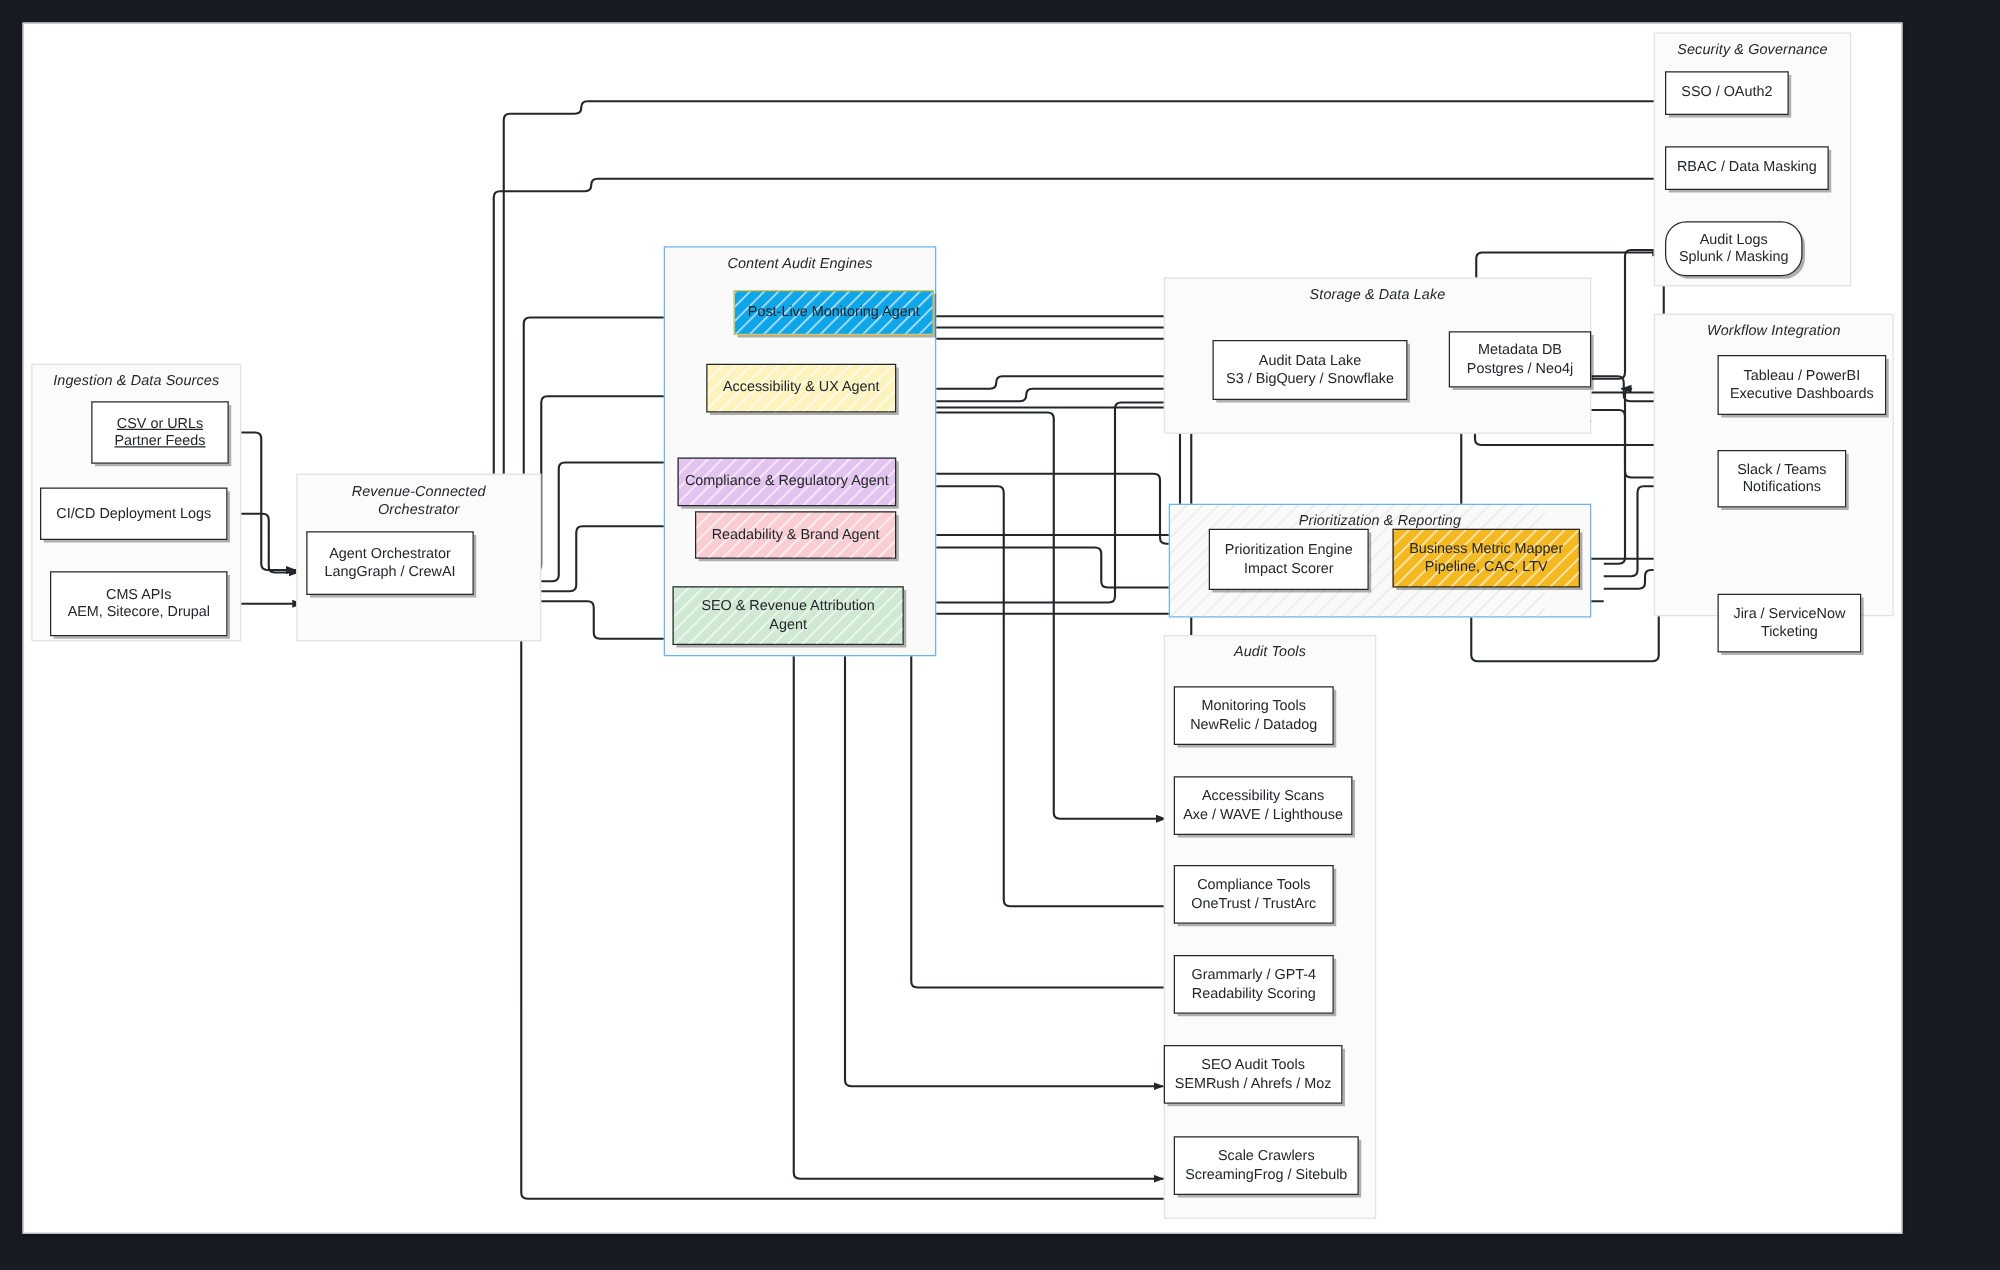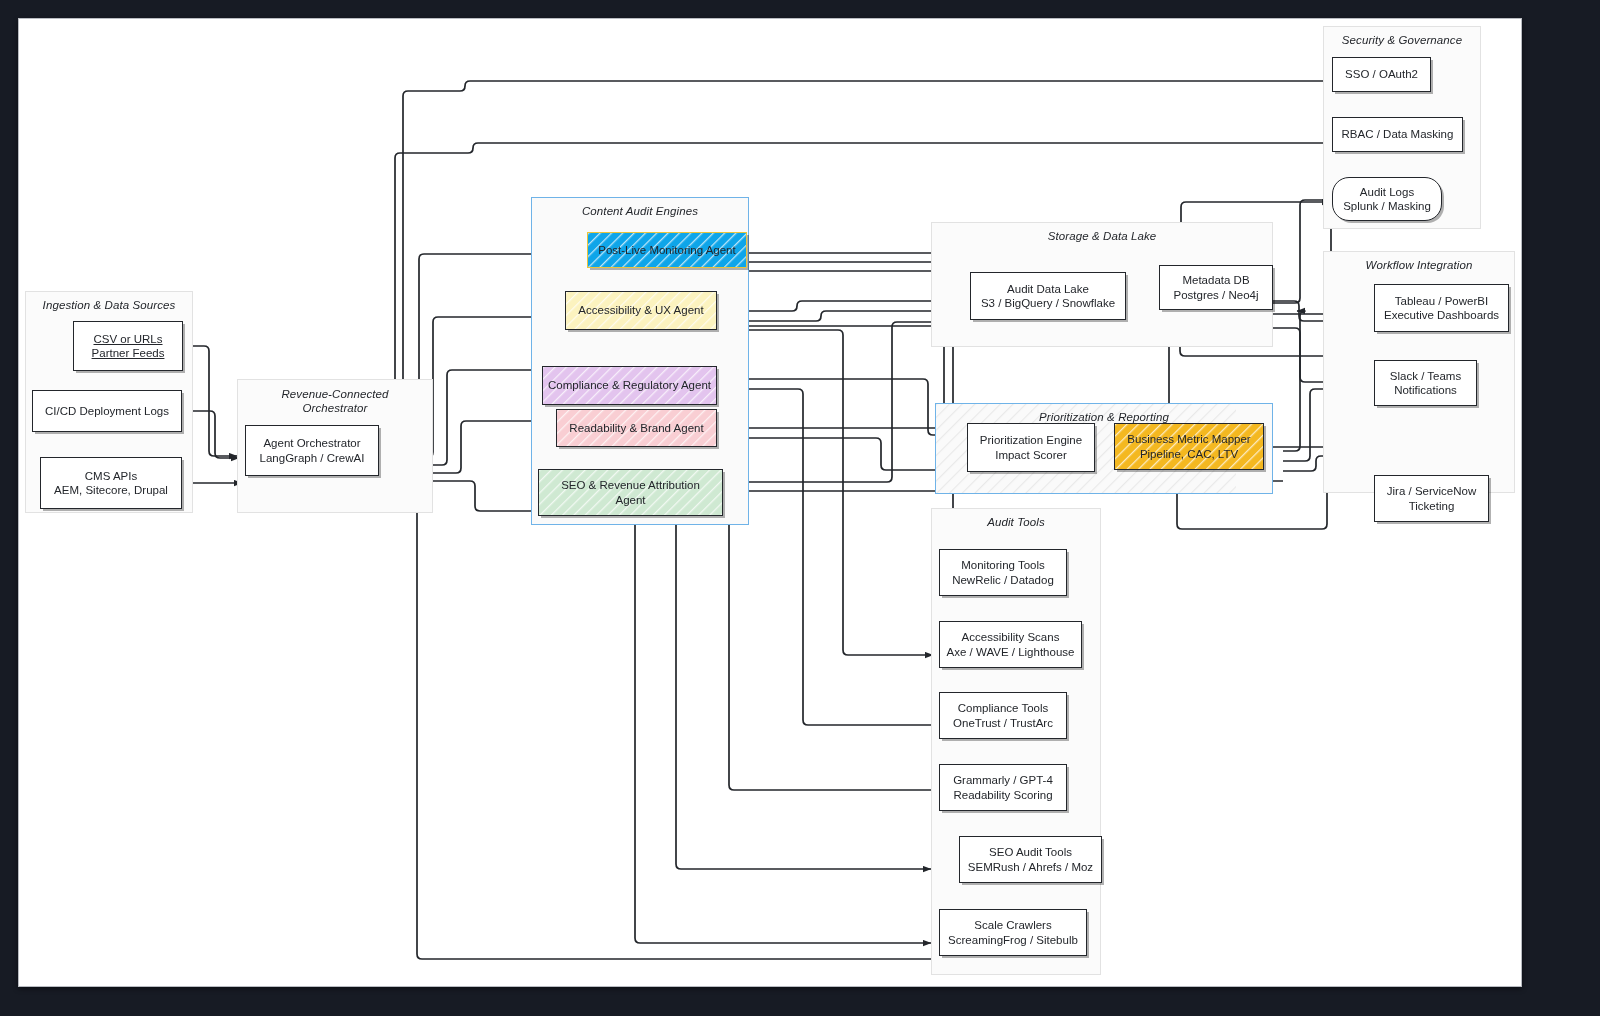--- a/index.html
+++ b/index.html
@@ -211,21 +211,21 @@
   <div class="node" style="left:920px;top:673px;width:128px;height:47px;">
     <span>Compliance Tools</span>
     <span class="l2">OneTrust / TrustArc</span>
   </div>
 
   <div class="node" style="left:920px;top:745px;width:128px;height:47px;">
     <span>Grammarly / GPT-4</span>
     <span class="l2">Readability Scoring</span>
   </div>
 
-  <div class="node" style="left:940px;top:817px;width:143px;height:47px;">
+  <div class="node" style="left:912px;top:817px;width:143px;height:47px;">
     <span>SEO Audit Tools</span>
     <span class="l2">SEMRush / Ahrefs / Moz</span>
   </div>
 
   <div class="node" style="left:920px;top:890px;width:148px;height:47px;">
     <span>Scale Crawlers</span>
     <span class="l2">ScreamingFrog / Sitebulb</span>
   </div>
 
   <div class="node" style="left:1313px;top:38px;width:99px;height:35px;">

